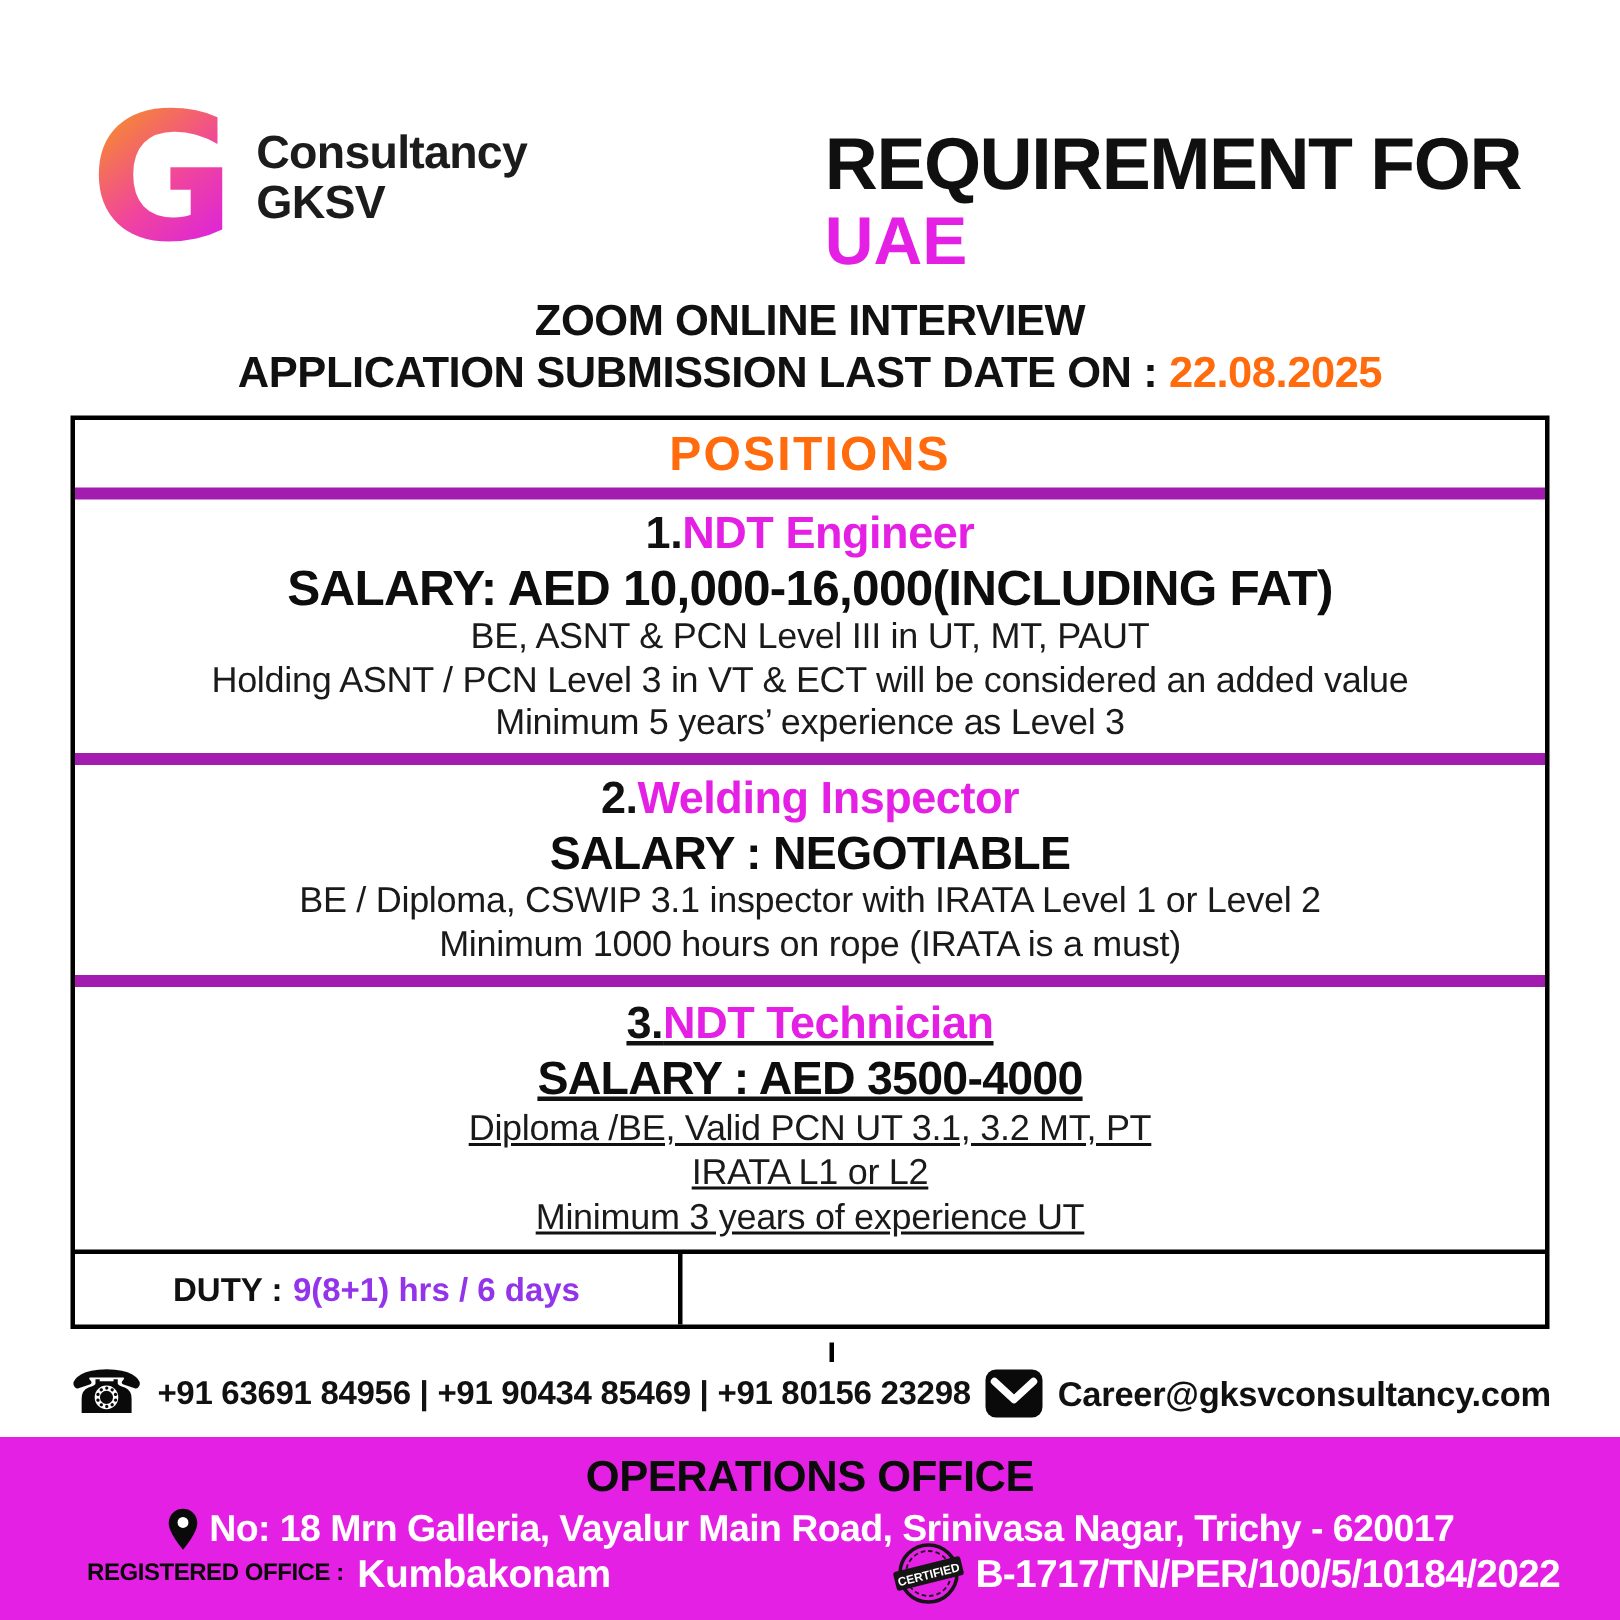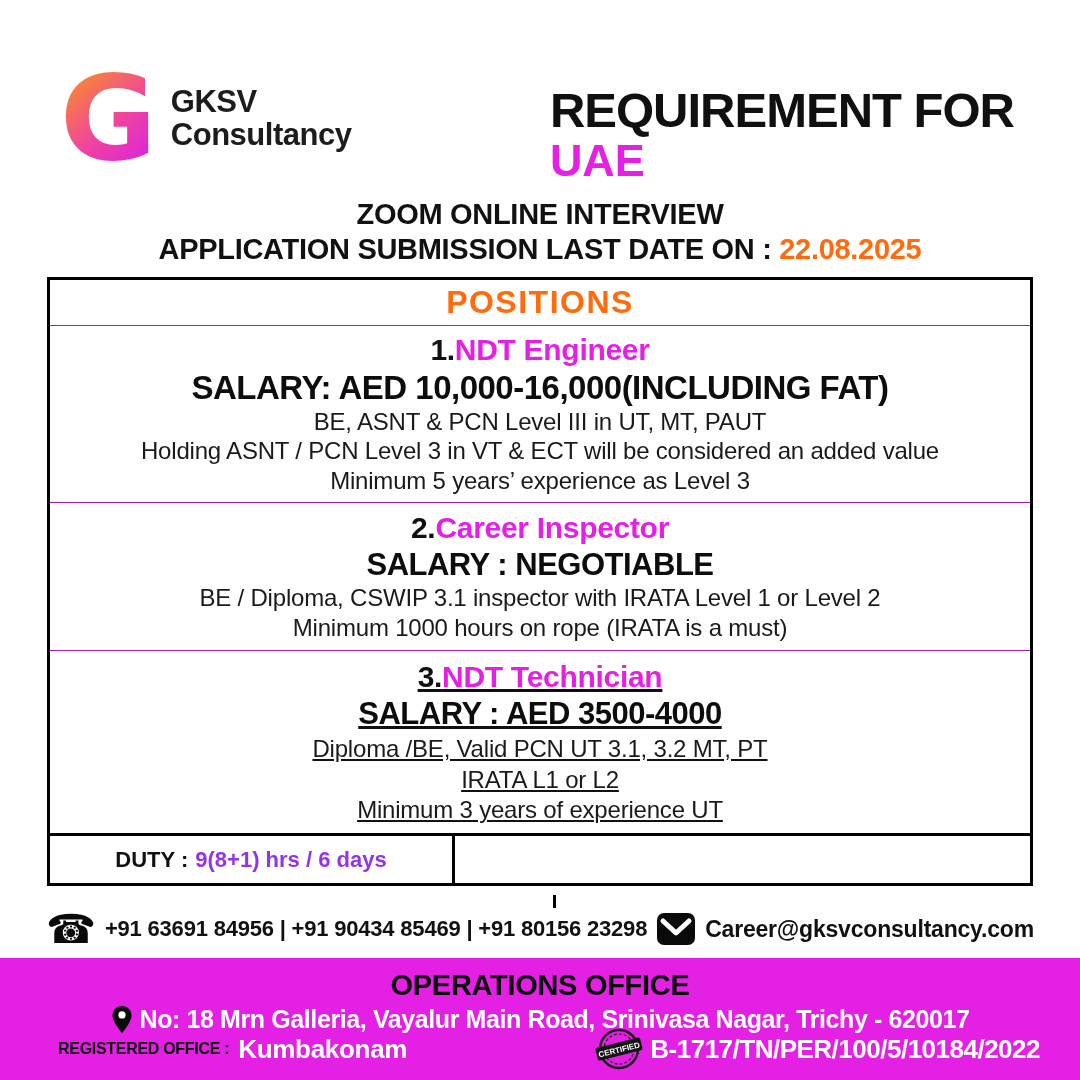--- a/index.html
+++ b/index.html
@@ -20,21 +20,21 @@
   .title-block { position:absolute; top:84px; right:66px; }
   .title-main { font-size:49px; font-weight:bold; letter-spacing:-1px; color:#101010; line-height:52px; }
   .title-country { font-size:45px; font-weight:bold; letter-spacing:0; line-height:50px; color:var(--magenta); }
   .sub1 { position:absolute; top:198px; left:0; width:100%; text-align:center; font-size:29px; font-weight:bold; letter-spacing:-0.3px; }
   .sub2 { position:absolute; top:233px; left:0; width:100%; text-align:center; font-size:29px; font-weight:bold; letter-spacing:-0.3px; }
   .orange-text { color:var(--orange); }
   
   .positions-table { position:absolute; left:47px; top:277px; width:986px; border:3px solid #000; background:#fff; }
   .thead { height:45px; display:flex; align-items:center; justify-content:center;
            font-size:32px; font-weight:bold; letter-spacing:1.5px; color:var(--orange); }
-  .prow { border-top:1px solid #a21caf; display:flex; flex-direction:column; align-items:center;
+  .prow { border-top:8px solid #a21caf; display:flex; flex-direction:column; align-items:center;
           justify-content:space-evenly; text-align:center; padding:6px 10px; }
   .prow.r1 { height:177px; } .prow.r2 { height:148px; } .prow.r3 { height:183px;text-decoration:underline; }
   .pos-title { font-size:30px; font-weight:bold; letter-spacing:-0.3px; }
   .pos-title .num { color:#111; }
   .pos-title .name { color:var(--magenta); }
   .salary { font-size:31px; font-weight:bold; letter-spacing:-0.5px; color:#0d0d0d; }
   .r1 .salary { font-size:33px; }
   .detail { font-size:24px; color:#1a1a1a; letter-spacing:-0.2px;text-align:center; }
   .duty-row { border-top:3px solid #000; display:flex; height:50px; }
   .duty-cell { width:405px; border-right:3px solid #000; display:flex; align-items:center;
@@ -68,22 +68,22 @@
   :root { --magenta:#E520E5; --orange:#FF6B0D; --purple:#9333EA; }
 </style>
 </head>
 <body>
 
 <div class="canvas">
 
   <div class="brand">
     <span class="logo-g">G</span>
     <div class="brand-text">
+      <div>Consultancy</div>
       <div>GKSV</div>
-      <div>Consultancy</div>
     </div>
   </div>
 
   <div class="title-block">
     <div class="title-main">REQUIREMENT FOR</div>
     <div class="title-country">UAE</div>
   </div>
   <div class="sub1">ZOOM ONLINE INTERVIEW</div>
   <div class="sub2">
     <span>APPLICATION SUBMISSION LAST DATE ON : </span><span class="orange-text">22.08.2025</span>
@@ -97,21 +97,21 @@
         <span class="num">1.</span><span class="name">NDT Engineer</span>
       </div>
       <div class="salary">SALARY: AED 10,000-16,000(INCLUDING FAT)</div>
       <div class="detail">BE, ASNT &amp; PCN Level III in UT, MT, PAUT</div>
       <div class="detail">Holding ASNT / PCN Level 3 in VT &amp; ECT will be considered an added value</div>
       <div class="detail">Minimum 5 years’ experience as Level 3</div>
     </div>
 
     <div class="prow r2">
       <div class="pos-title">
-        <span class="num">2.</span><span class="name">Career Inspector</span>
+        <span class="num">2.</span><span class="name">Welding Inspector</span>
       </div>
       <div class="salary">SALARY : NEGOTIABLE</div>
       <div class="detail">BE / Diploma, CSWIP 3.1 inspector with IRATA Level 1 or Level 2</div>
       <div class="detail">Minimum 1000 hours on rope (IRATA is a must)</div>
     </div>
 
     <div class="prow r3">
       <div class="pos-title">
         <span class="num">3.</span><span class="name">NDT Technician</span>
       </div>

